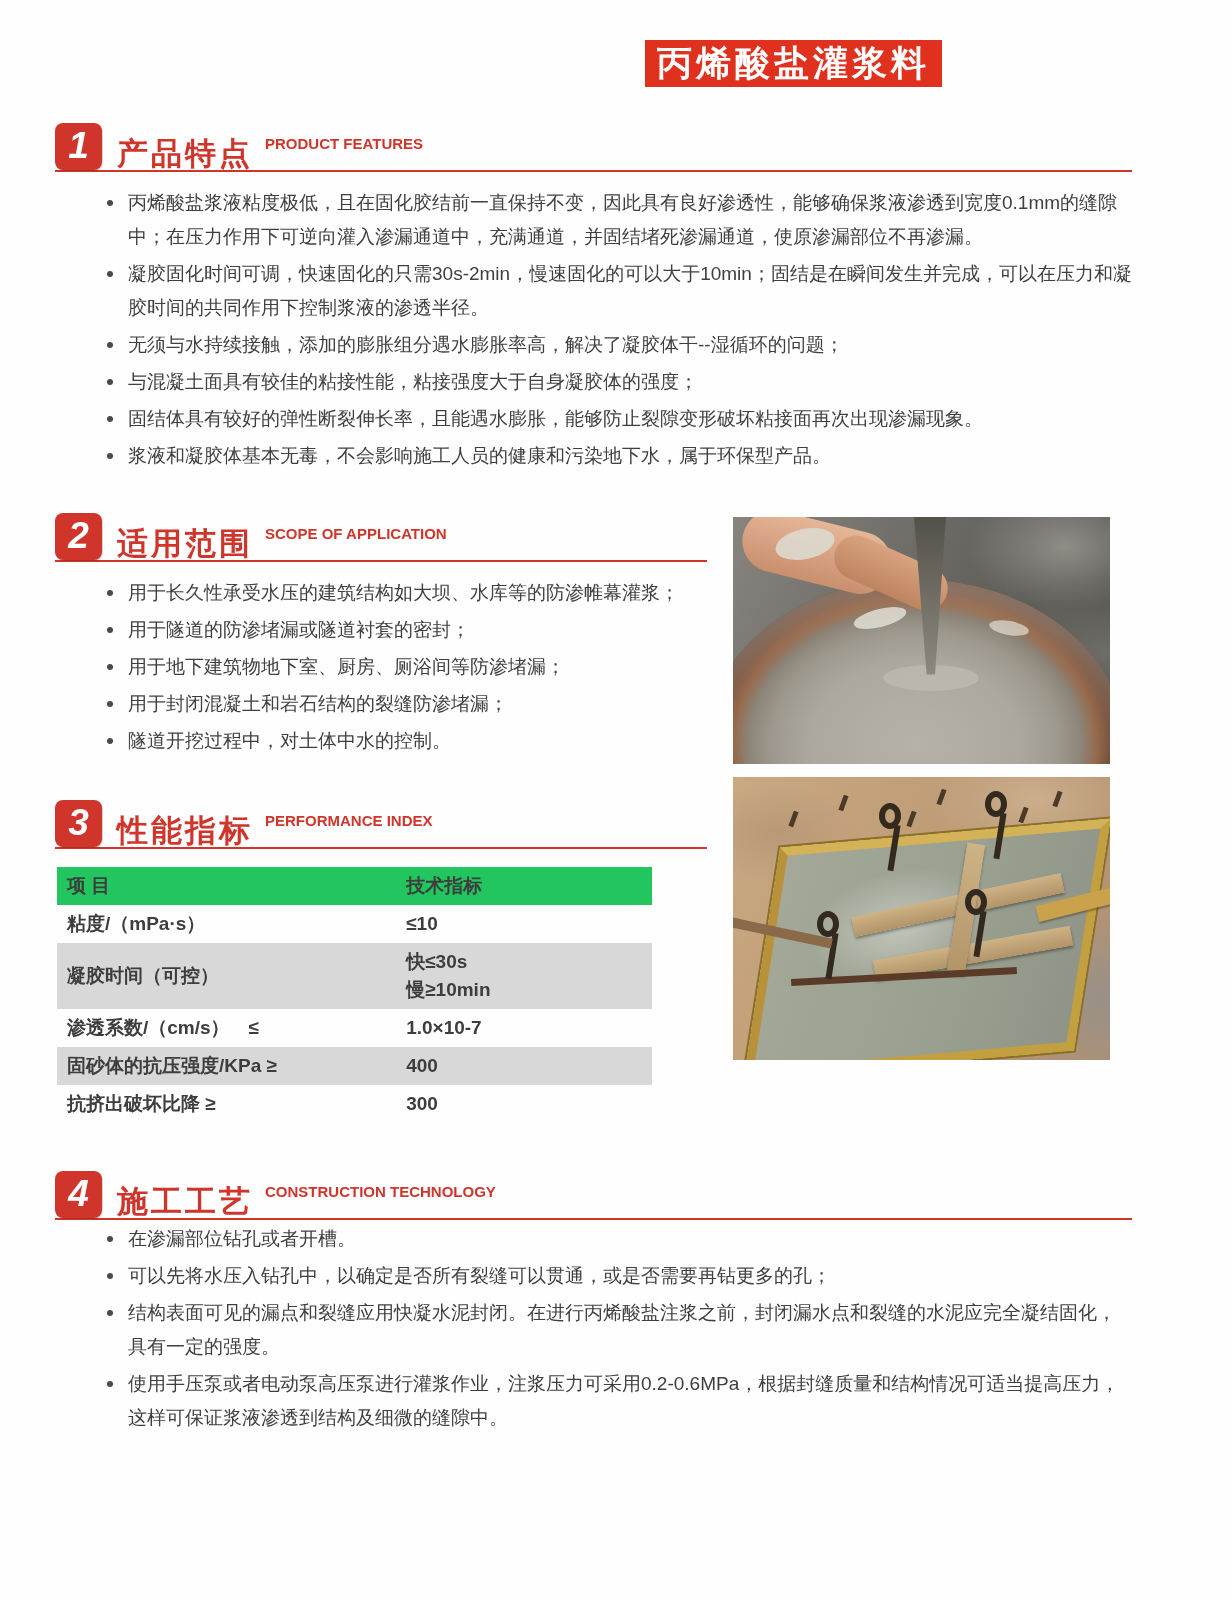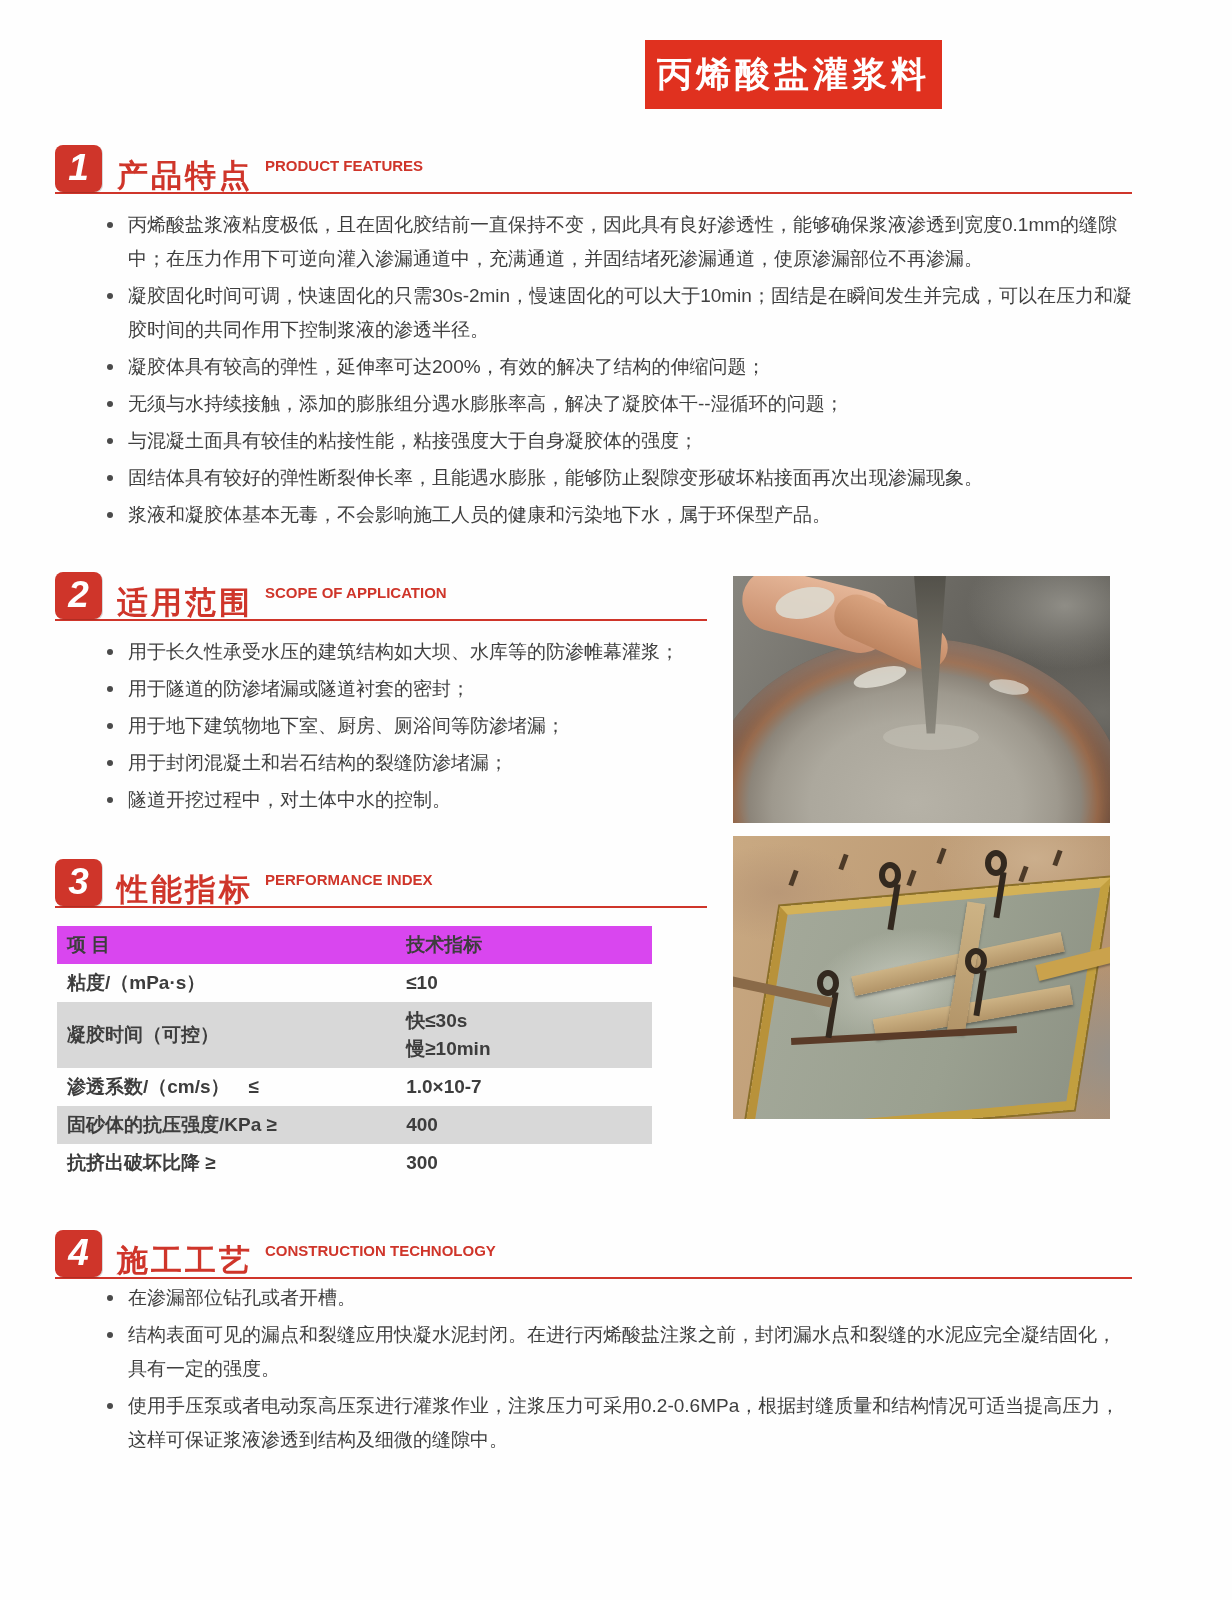--- a/index.html
+++ b/index.html
@@ -11,21 +11,21 @@
     position:relative;
     overflow:hidden;
   }
   .page { width:1232px; height:1600px; padding:40px 100px 20px 55px; background:#fefefe; }
 
   
   .banner-row { display:flex; justify-content:flex-end; padding-right:190px; }
   .banner {
     background:#e0311f; color:#ffffff;
     font-size:35px; font-weight:bold; letter-spacing:4px;
-    padding:15px 12px; line-height:1.1;text-align:center;
+    padding:4px 12px; line-height:1.1;text-align:center;
   }
 
   
   .section { margin-top:36px; }
   .section-head {
     display:flex; align-items:flex-end;
     border-bottom:2px solid #cf352a;
     padding-bottom:0;
   }
   .num-box {
@@ -57,21 +57,21 @@
   .mid-left .section:first-child { margin-top:0; }
   .mid-right { width:377px; flex:0 0 auto; display:flex; flex-direction:column; gap:13px; padding-top:4px; }
 
   
   table.perf { width:595px; border-collapse:collapse; margin:18px 0 0 2px; table-layout:fixed; }
   table.perf th, table.perf td {
     text-align:left; font-size:19px; font-weight:bold; color:#3d3d3d;
     padding:5px 10px; line-height:28px; vertical-align:middle;
   }
   table.perf th:first-child, table.perf td:first-child { width:57%; }
-  table.perf thead tr { background:#d946ef; }
+  table.perf thead tr { background:#22c55e; }
   table.perf tbody tr:nth-child(even) { background:#d8d8d8; }
 
   
   .intro { font-size:19.5px; font-weight:bold; line-height:32px; margin:16px 0 8px 55px; }
 
   
   .photo { position:relative; overflow:hidden; }
   .photo1 {
     width:377px; height:247px;
     background:
@@ -140,21 +140,20 @@
 
   <div class="section">
     <div class="section-head">
       <div class="num-box">1</div>
       <div class="title-cn">产品特点</div>
       <div class="title-en">PRODUCT FEATURES</div>
     </div>
     <ul class="bullets wide-list">
         <li>丙烯酸盐浆液粘度极低，且在固化胶结前一直保持不变，因此具有良好渗透性，能够确保浆液渗透到宽度0.1mm的缝隙中；在压力作用下可逆向灌入渗漏通道中，充满通道，并固结堵死渗漏通道，使原渗漏部位不再渗漏。</li>
         <li>凝胶固化时间可调，快速固化的只需30s-2min，慢速固化的可以大于10min；固结是在瞬间发生并完成，可以在压力和凝胶时间的共同作用下控制浆液的渗透半径。</li>
-        <li>凝胶体具有较高的弹性，延伸率可达200%，有效的解决了结构的伸缩问题；</li>
         <li>无须与水持续接触，添加的膨胀组分遇水膨胀率高，解决了凝胶体干--湿循环的问题；</li>
         <li>与混凝土面具有较佳的粘接性能，粘接强度大于自身凝胶体的强度；</li>
         <li>固结体具有较好的弹性断裂伸长率，且能遇水膨胀，能够防止裂隙变形破坏粘接面再次出现渗漏现象。</li>
         <li>浆液和凝胶体基本无毒，不会影响施工人员的健康和污染地下水，属于环保型产品。</li>
       </ul>
   </div>
 
   <div class="mid-zone">
     <div class="mid-left">
 
@@ -282,18 +281,19 @@
   </div>
 
   <div class="section" style="margin-top:48px;">
     <div class="section-head">
       <div class="num-box">4</div>
       <div class="title-cn">施工工艺</div>
       <div class="title-en">CONSTRUCTION TECHNOLOGY</div>
     </div>
     <ul class="bullets loose-list" style="margin-top:2px;">
         <li>在渗漏部位钻孔或者开槽。</li>
+        <li>可以先将水压入钻孔中，以确定是否所有裂缝可以贯通，或是否需要再钻更多的孔；</li>
         <li>结构表面可见的漏点和裂缝应用快凝水泥封闭。在进行丙烯酸盐注浆之前，封闭漏水点和裂缝的水泥应完全凝结固化，具有一定的强度。</li>
         <li>使用手压泵或者电动泵高压泵进行灌浆作业，注浆压力可采用0.2-0.6MPa，根据封缝质量和结构情况可适当提高压力，这样可保证浆液渗透到结构及细微的缝隙中。</li>
       </ul>
   </div>
 
 </div>
 
 </body></html>

